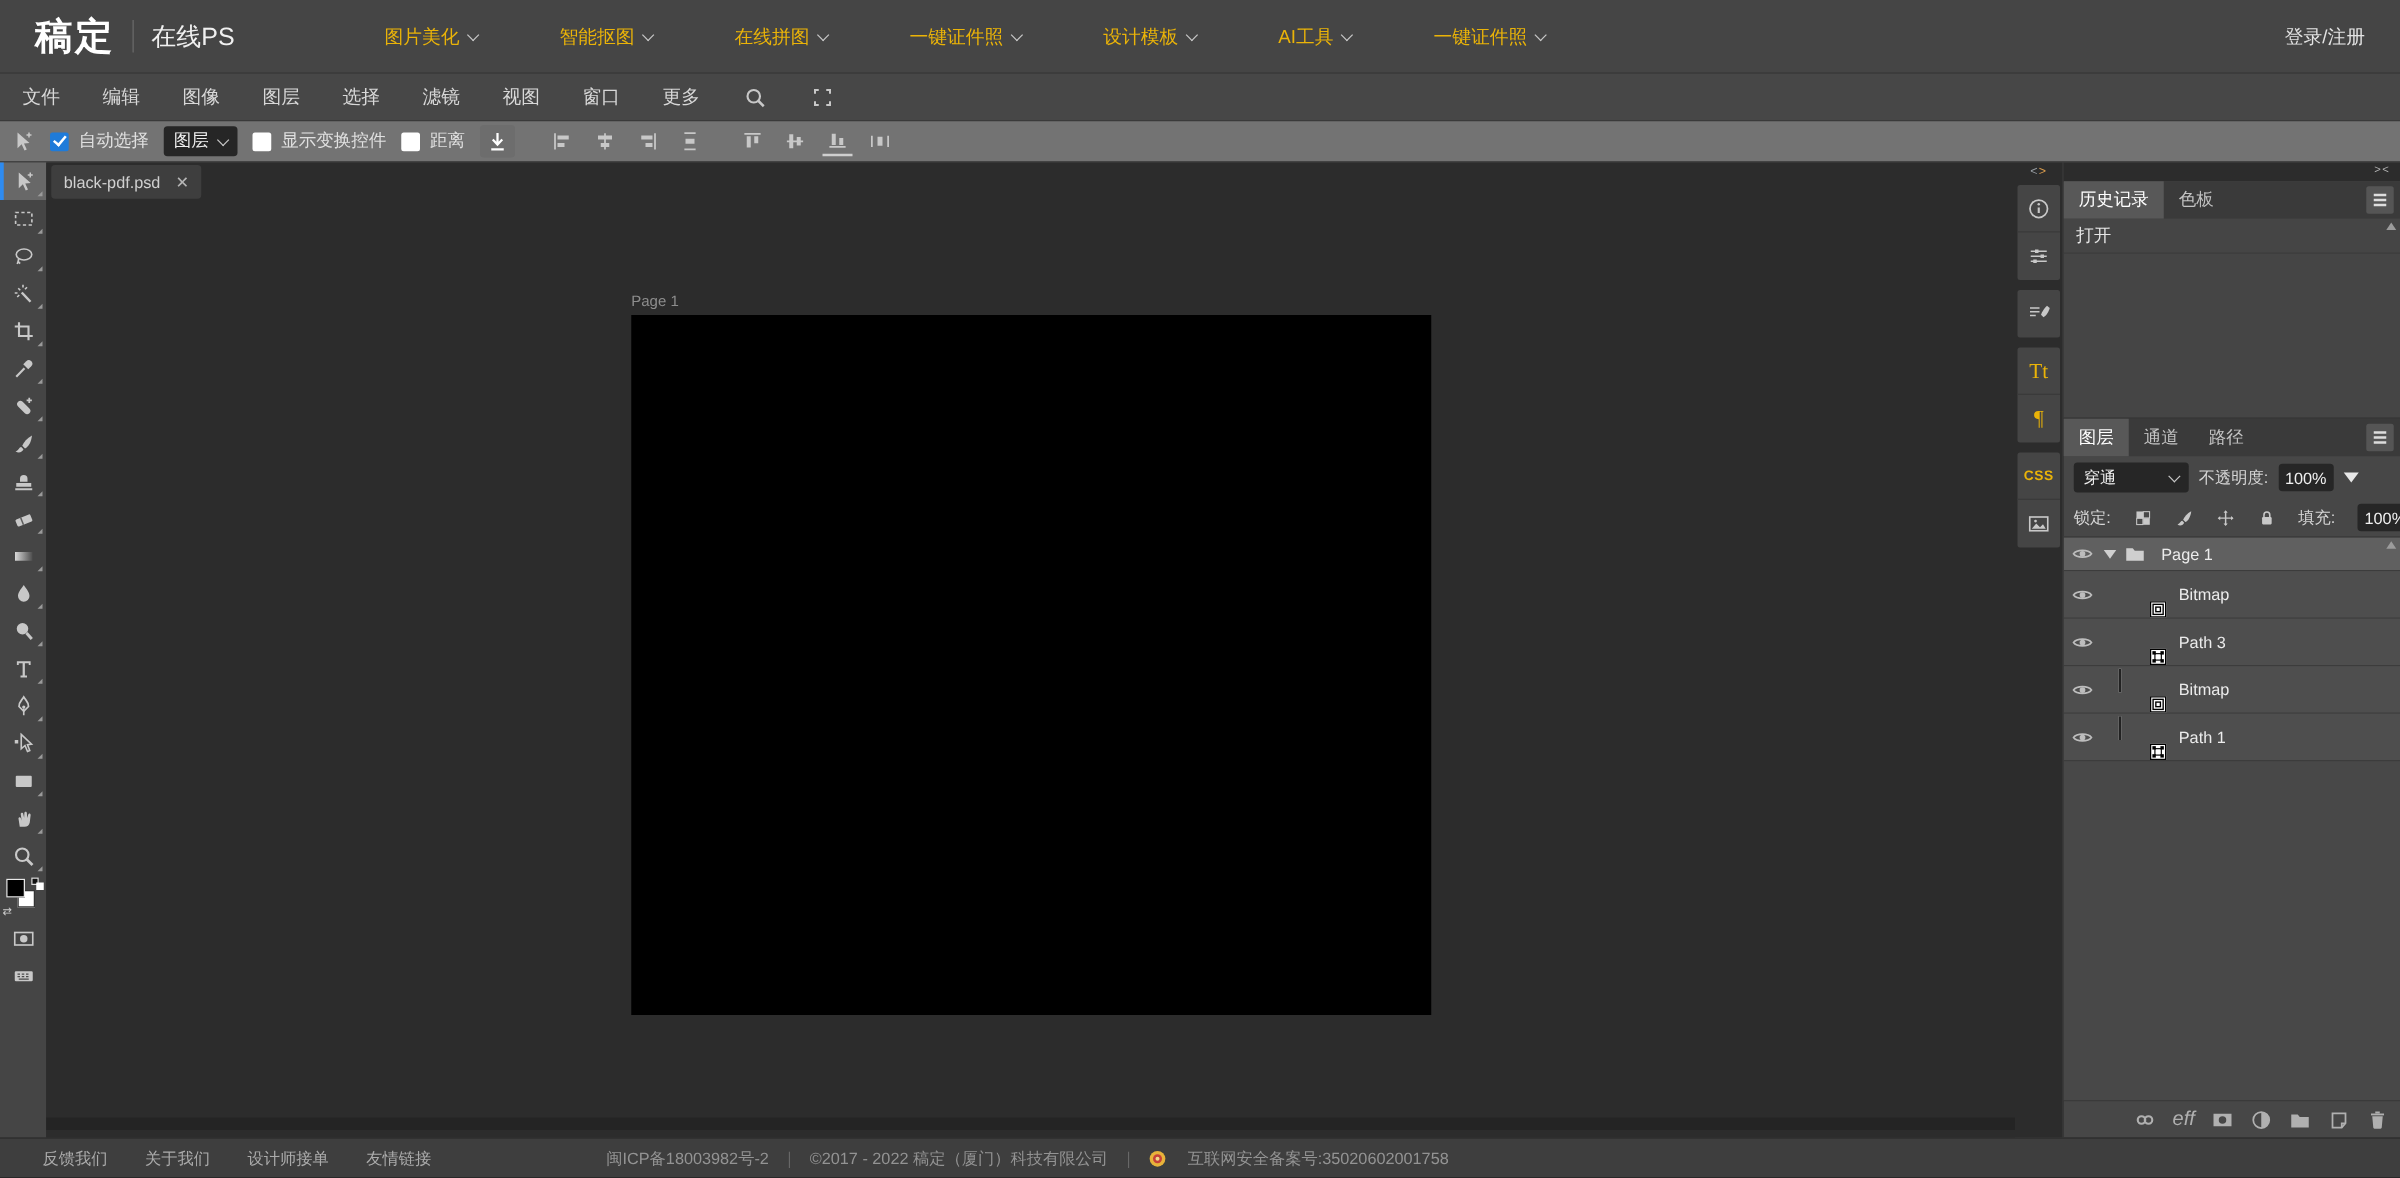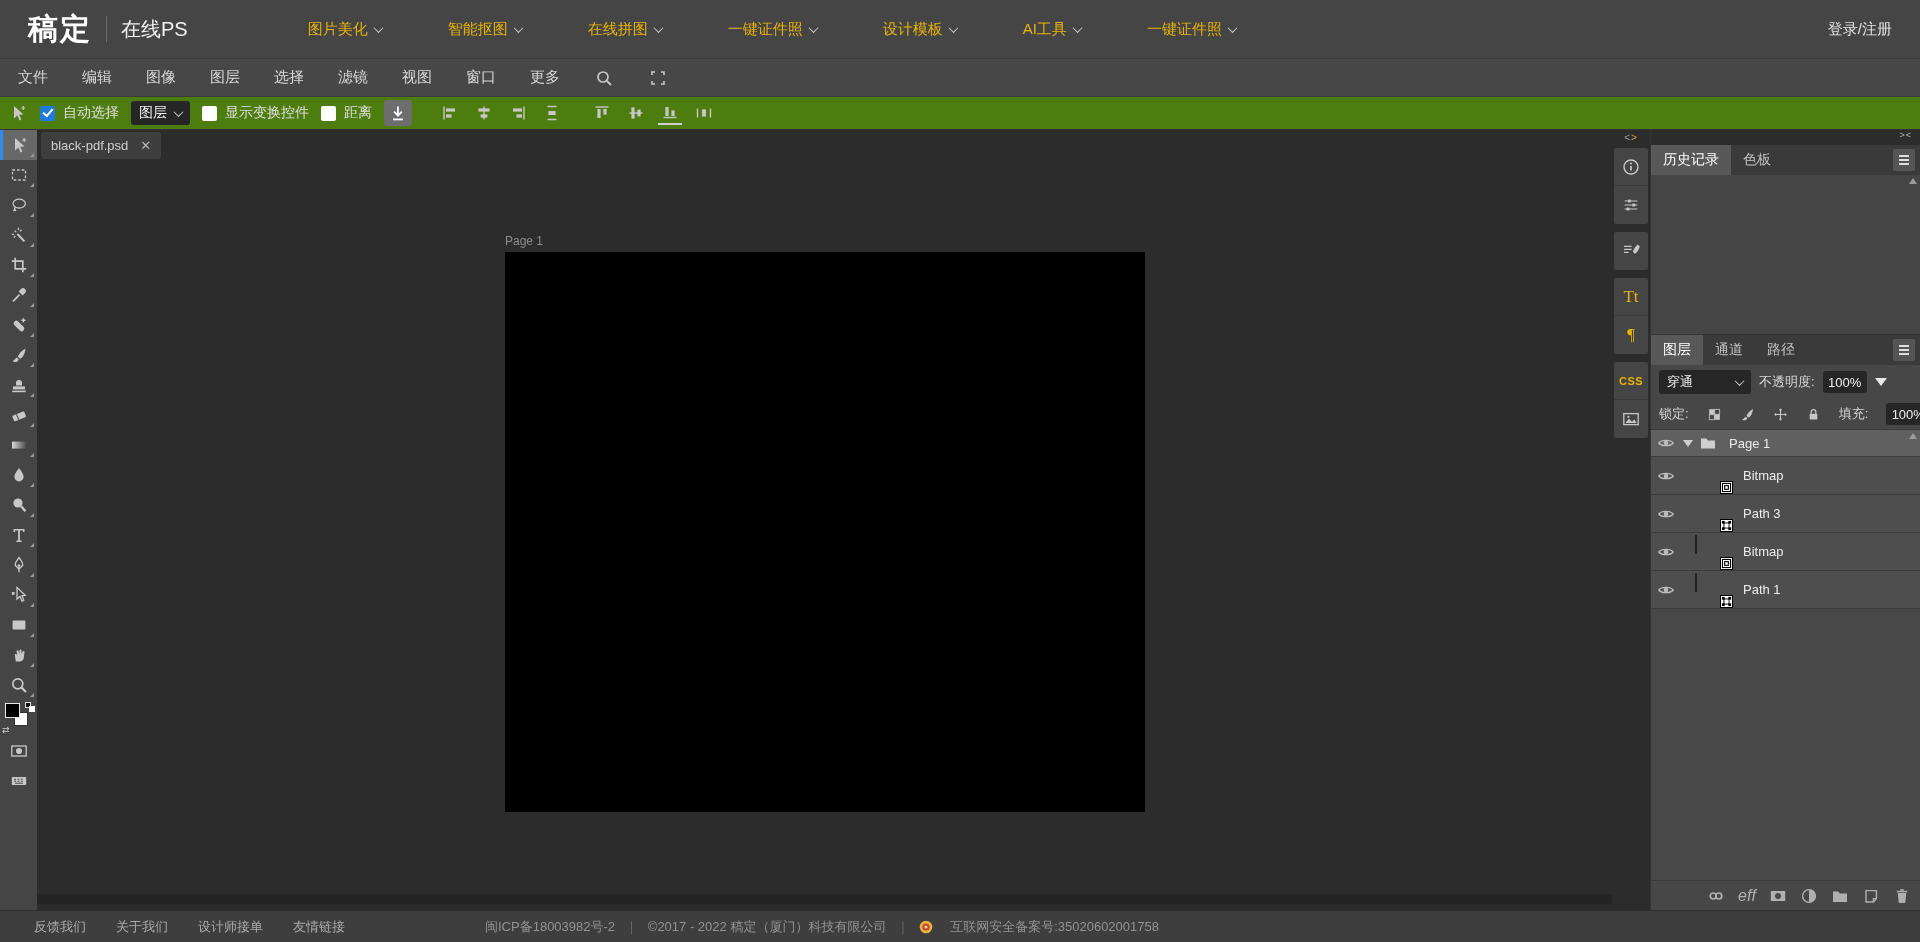--- a/index.html
+++ b/index.html
@@ -19,21 +19,21 @@
           transform:rotate(45deg) translate(-1px,-1px); display:inline-block; }
   .login { margin-left:auto; font-size:15px; color:#e3e3e3; cursor:pointer; }
 
   
   .menubar { height:38px; background:#474747; border-top:1px solid #3a3a3a; display:flex; align-items:center;
              padding-left:18px; gap:34px; flex:0 0 auto; }
   .menubar .mitem { font-size:15px; color:#d8d8d8; cursor:pointer;text-align:center; }
   .mbicon { width:20px; height:20px; display:inline-flex; align-items:center; justify-content:center; cursor:pointer; }
 
   
-  .optbar { height:34px; background:#4d7c0f; border-top:1px solid #3a3a3a; border-bottom:1px solid #353535;
+  .optbar { height:34px; background:#737373; border-top:1px solid #3a3a3a; border-bottom:1px solid #353535;
             display:flex; align-items:center; padding-left:8px; gap:12px; flex:0 0 auto; }
   .optgroup { display:flex; align-items:center; gap:8px; }
   .cb { width:15px; height:15px; border-radius:2px; background:#fff; display:inline-flex; align-items:center;
         justify-content:center; cursor:pointer; }
   .cb.checked { background:#1f7bd9; }
   .cb.checked::after { content:""; width:4px; height:8px; border-right:2px solid #fff; border-bottom:2px solid #fff;
         transform:rotate(40deg) translate(-1px,-1px); }
   .optlabel { font-size:14px; color:#e0e0e0; }
   .dropbtn { background:#262626; border-radius:3px; height:24px; padding:0 8px; display:flex; align-items:center;
              gap:8px; font-size:14px; color:#f0f0f0; cursor:pointer; }
@@ -566,20 +566,21 @@
       <div class="collapse2">&gt;&lt;</div>
 
       <div class="ptabs">
         <div class="ptab active">历史记录</div>
         <div class="ptab">色板</div>
         <div class="pmenu">
             <i></i>
           </div>
       </div>
       <div class="histbody">
+        <div class="histitem">打开</div>
         <span class="scrollarr"></span>
       </div>
 
       <div class="ptabs">
         <div class="ptab active">图层</div>
         <div class="ptab">通道</div>
         <div class="ptab">路径</div>
         <div class="pmenu">
             <i></i>
           </div>

